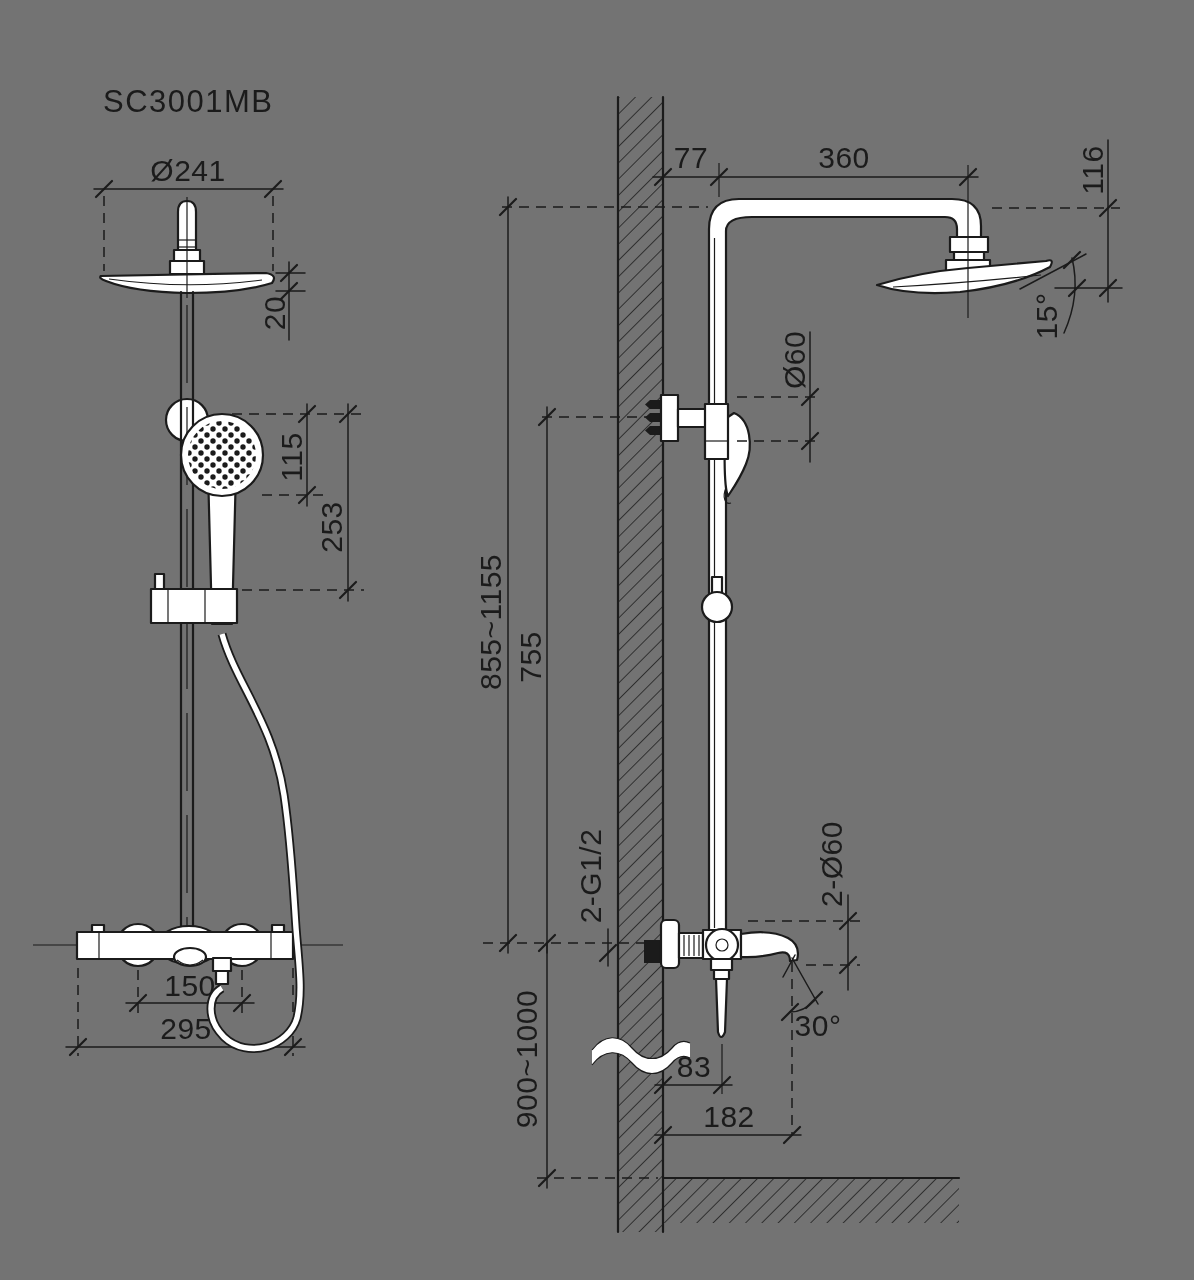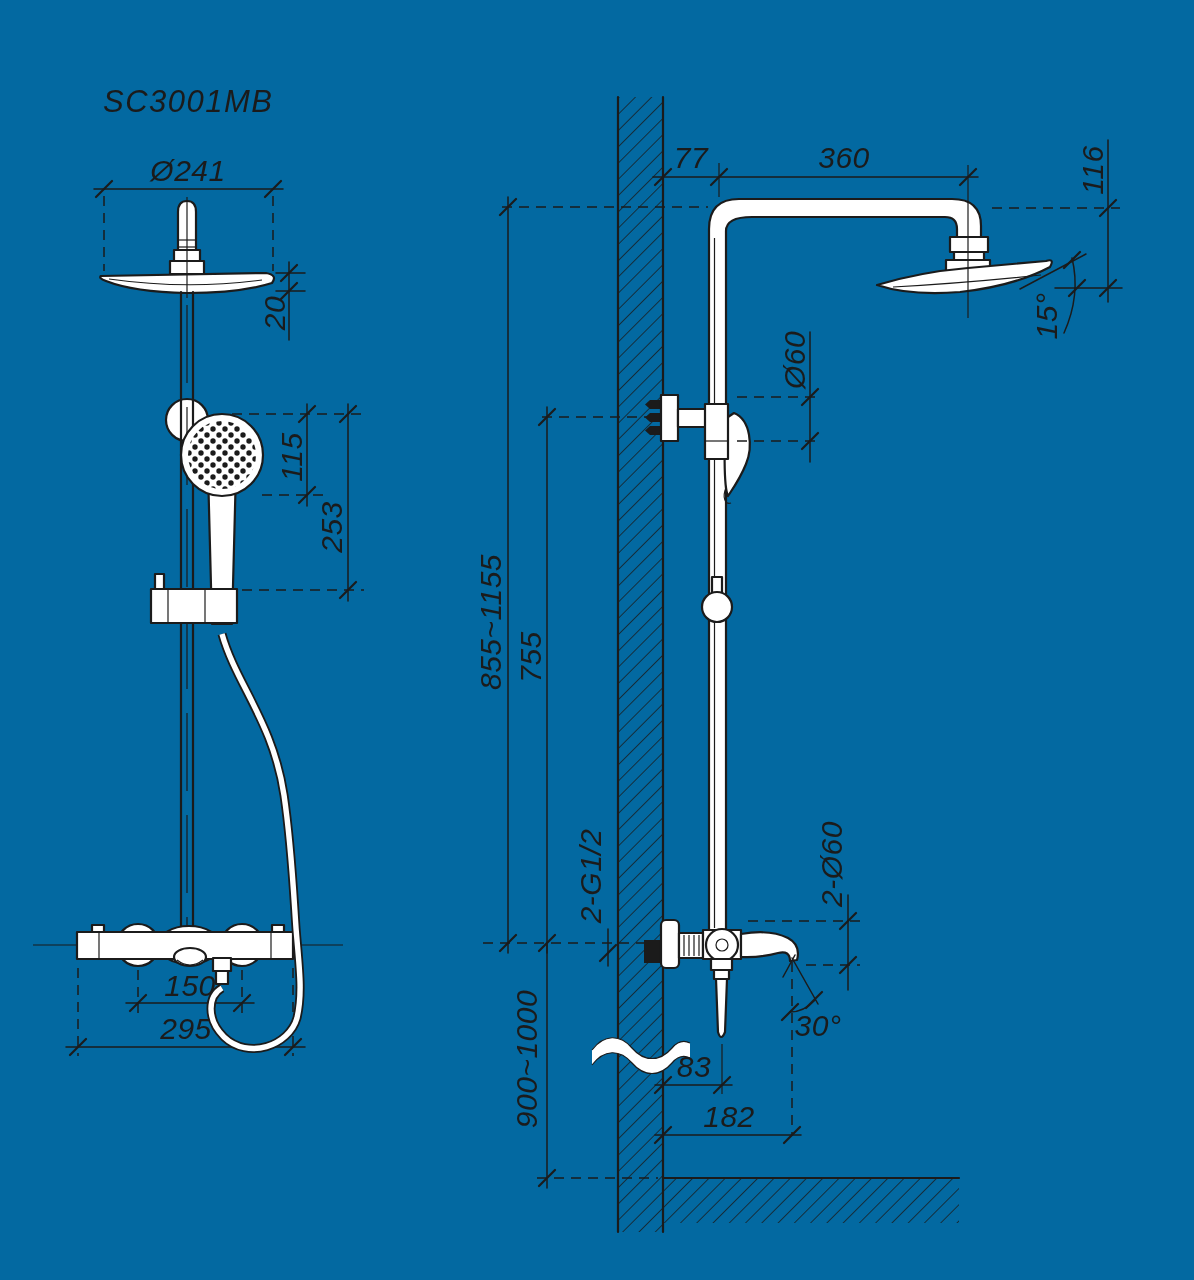--- a/index.html
+++ b/index.html
@@ -1,16 +1,16 @@
 <!DOCTYPE html>
 <html><head>
 <meta charset="utf-8">
 <style>
   html,body{margin:0;padding:0;background:#ffffff;}
-  .page{width:1194px;height:1280px;background:#0369a1;position:relative;overflow:hidden;font-style:italic;}
+  .page{width:1194px;height:1280px;background:#737373;position:relative;overflow:hidden;}
   svg{display:block;}
   
   .o  {fill:#ffffff;stroke:#1b1b1b;stroke-width:2.2;stroke-linejoin:round;stroke-linecap:round;}
   .on {fill:none;stroke:#1b1b1b;stroke-width:2.2;stroke-linejoin:round;stroke-linecap:round;}
   .blk{fill:#1b1b1b;stroke:none;}
   
   .d  {fill:none;stroke:#1b1b1b;stroke-width:1.5;stroke-linecap:round;}
   .dx {fill:none;stroke:#1b1b1b;stroke-width:1.5;stroke-dasharray:10 7;stroke-linecap:butt;}
   .cl {fill:none;stroke:#1b1b1b;stroke-width:1.2;stroke-dasharray:78 24;}
   .thin{fill:none;stroke:#1b1b1b;stroke-width:1.2;}

